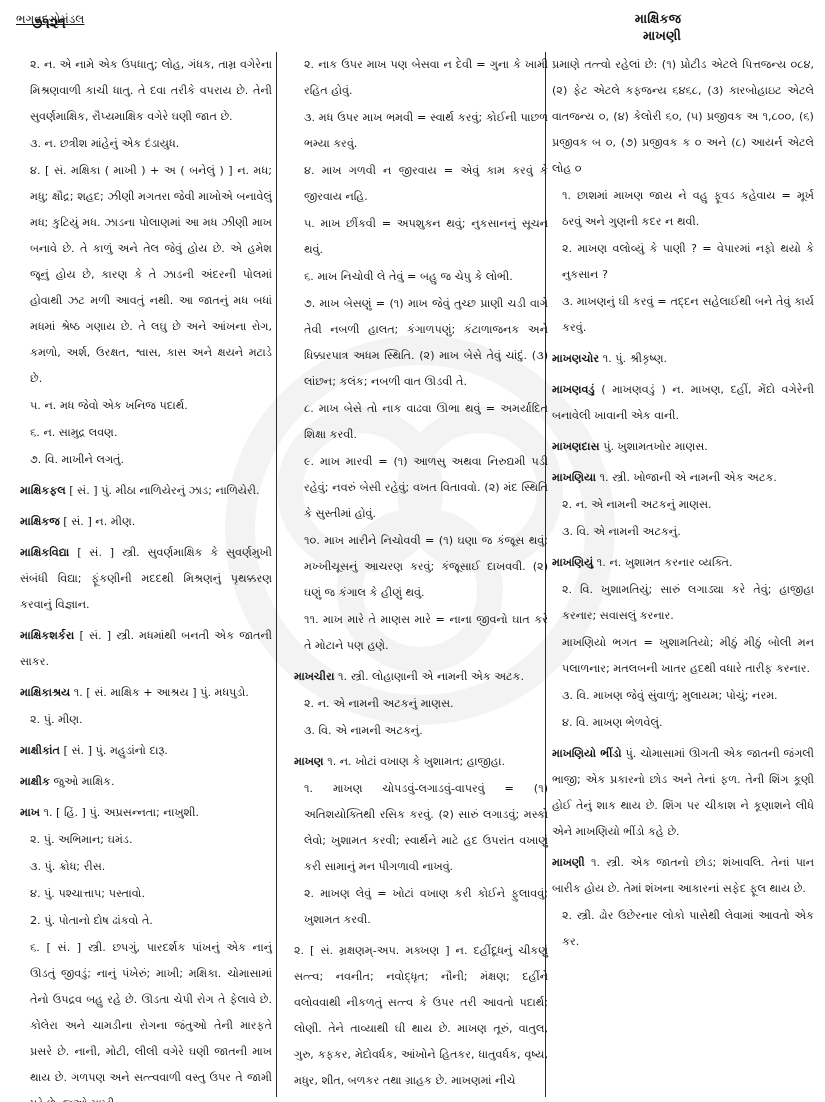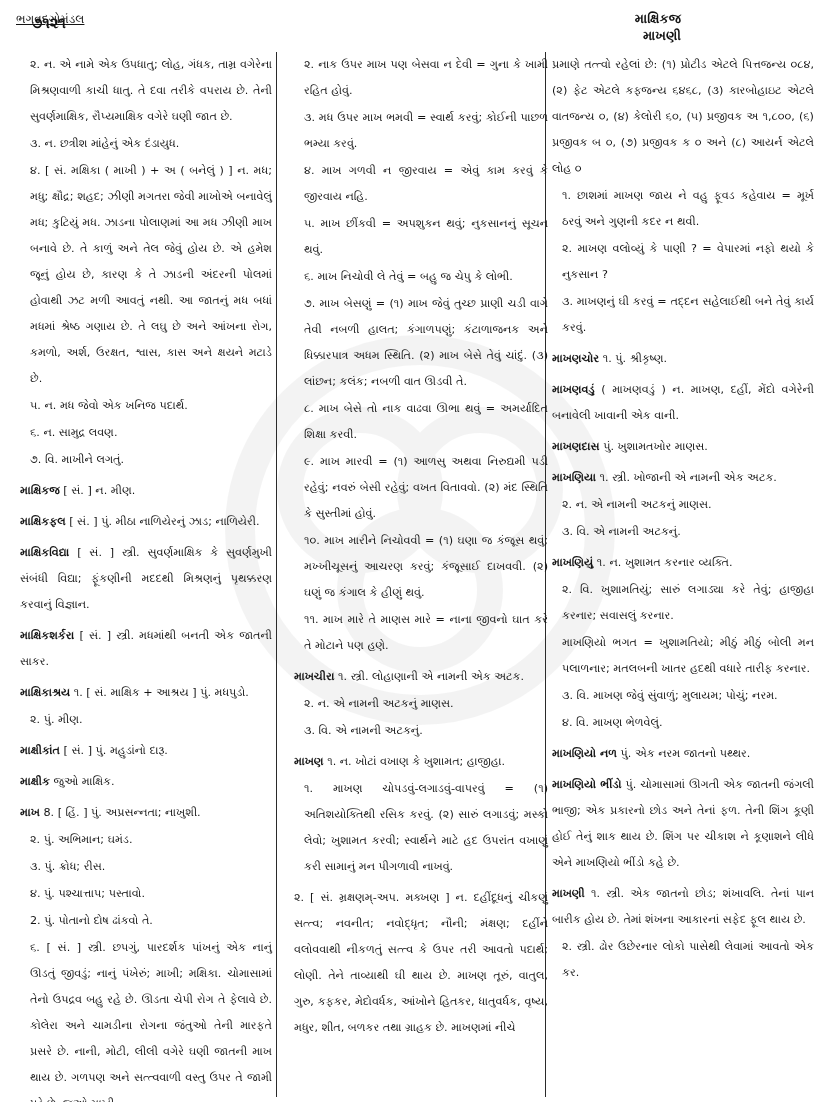--- a/index.html
+++ b/index.html
@@ -49,29 +49,29 @@
 <div class="divider d1"></div>
 <div class="divider d2"></div>
 
 <div class="col col1">
     <p class="para sub"><span>૨. ન. એ નામે એક ઉપધાતુ; લોહ, ગંધક, તામ્ર વગેરેના મિશ્રણવાળી કાચી ધાતુ. તે દવા તરીકે વપરાય છે. તેની સુવર્ણમાક્ષિક, રૌપ્યમાક્ષિક વગેરે ઘણી જાત છે.</span></p>
     <p class="para sub"><span>૩. ન. છત્રીશ માંહેનું એક દંડાયુધ.</span></p>
     <p class="para sub"><span>૪. [ સં. મક્ષિકા ( માખી ) + અ ( બનેલું ) ] ન. મધ; મધુ; ક્ષૌદ્ર; શહદ; ઝીણી મગતરા જેવી માખોએ બનાવેલું મધ; કુટિયું મધ. ઝાડના પોલાણમાં આ મધ ઝીણી માખ બનાવે છે. તે કાળું અને તેલ જેવું હોય છે. એ હમેશ જૂનું હોય છે, કારણ કે તે ઝાડની અંદરની પોલમાં હોવાથી ઝટ મળી આવતું નથી. આ જાતનું મધ બધાં મધમાં શ્રેષ્ઠ ગણાય છે. તે લઘુ છે અને આંખના રોગ, કમળો, અર્શ, ઉરક્ષત, શ્વાસ, કાસ અને ક્ષયને મટાડે છે.</span></p>
     <p class="para sub"><span>૫. ન. મધ જેવો એક ખનિજ પદાર્થ.</span></p>
     <p class="para sub"><span>૬. ન. સામુદ્ર લવણ.</span></p>
     <p class="para sub"><span>૭. વિ. માખીને લગતું.</span></p>
+    <p class="para entry"><span class="hw">માક્ષિકફલ</span><span> [ સં. ] પું. મીઠા નાળિયેરનું ઝાડ; નાળિયેરી.</span></p>
     <p class="para entry"><span class="hw">માક્ષિકજ</span><span> [ સં. ] ન. મીણ.</span></p>
-    <p class="para entry"><span class="hw">માક્ષિકફલ</span><span> [ સં. ] પું. મીઠા નાળિયેરનું ઝાડ; નાળિયેરી.</span></p>
     <p class="para entry"><span class="hw">માક્ષિકવિદ્યા</span><span> [ સં. ] સ્ત્રી. સુવર્ણમાક્ષિક કે સુવર્ણમુખી સંબંધી વિદ્યા; ફૂંકણીની મદદથી મિશ્રણનું પૃથક્કરણ કરવાનું વિજ્ઞાન.</span></p>
     <p class="para entry"><span class="hw">માક્ષિકશર્કરા</span><span> [ સં. ] સ્ત્રી. મધમાંથી બનતી એક જાતની સાકર.</span></p>
     <p class="para entry"><span class="hw">માક્ષિકાશ્રય</span><span> ૧. [ સં. માક્ષિક + આશ્રય ] પું. મધપુડો.</span></p>
     <p class="para sub"><span>૨. પું. મીણ.</span></p>
     <p class="para entry"><span class="hw">માક્ષીકાંત</span><span> [ સં. ] પું. મહુડાંનો દારૂ.</span></p>
     <p class="para entry"><span class="hw">માક્ષીક</span><span> જુઓ માક્ષિક.</span></p>
-    <p class="para entry"><span class="hw">માખ</span><span> 8. [ હિં. ] પું. અપ્રસન્નતા; નાખુશી.</span></p>
+    <p class="para entry"><span class="hw">માખ</span><span> ૧. [ હિં. ] પું. અપ્રસન્નતા; નાખુશી.</span></p>
     <p class="para sub"><span>૨. પું. અભિમાન; ઘમંડ.</span></p>
     <p class="para sub"><span>૩. પું. ક્રોધ; રીસ.</span></p>
     <p class="para sub"><span>૪. પું. પશ્ચાત્તાપ; પસ્તાવો.</span></p>
     <p class="para sub"><span>2. પું. પોતાનો દોષ ઢાંકવો તે.</span></p>
     <p class="para sub"><span>૬. [ સં. ] સ્ત્રી. છપગું, પારદર્શક પાંખનું એક નાનું ઊડતું જીવડું; નાનું પંખેરું; માખી; મક્ષિકા. ચોમાસામાં તેનો ઉપદ્રવ બહુ રહે છે. ઊડતા ચેપી રોગ તે ફેલાવે છે. કોલેરા અને ચામડીના રોગના જંતુઓ તેની મારફતે પ્રસરે છે. નાની, મોટી, લીલી વગેરે ઘણી જાતની માખ થાય છે. ગળપણ અને સત્ત્વવાળી વસ્તુ ઉપર તે જામી પડે છે. જુઓ માખી.</span></p>
     <p class="para sub"><span>૧. તેલમાં માખ ડૂબી જવી = ઢીલું થઈ ચૂપ ઊભું રહેવું; વીલું પડી જવું.</span></p>
   </div>
 <div class="col col2">
     <p class="para sub"><span>૨. નાક ઉપર માખ પણ બેસવા ન દેવી = ગુના કે ખામી રહિત હોવું.</span></p>
     <p class="para sub"><span>૩. મધ ઉપર માખ ભમવી = સ્વાર્થ કરવું; કોઈની પાછળ ભમ્યા કરવું.</span></p>
@@ -81,35 +81,35 @@
     <p class="para sub"><span>૭. માખ બેસણું = (૧) માખ જેવું તુચ્છ પ્રાણી ચડી વાગે તેવી નબળી હાલત; કંગાળપણું; કંટાળાજનક અને ધિક્કારપાત્ર અધમ સ્થિતિ. (૨) માખ બેસે તેવું ચાંદું. (૩) લાંછન; કલંક; નબળી વાત ઊડવી તે.</span></p>
     <p class="para sub"><span>૮. માખ બેસે તો નાક વાઢવા ઊભા થવું = અમર્યાદિત શિક્ષા કરવી.</span></p>
     <p class="para sub"><span>૯. માખ મારવી = (૧) આળસુ અથવા નિરુદ્યમી પડી રહેવું; નવરું બેસી રહેવું; વખત વિતાવવો. (૨) મંદ સ્થિતિ કે સુસ્તીમાં હોવું.</span></p>
     <p class="para sub"><span>૧૦. માખ મારીને નિચોવવી = (૧) ઘણા જ કંજૂસ થવું; મખ્ખીચૂસનું આચરણ કરવું; કંજૂસાઈ દાખવવી. (૨) ઘણું જ કંગાલ કે હીણું થવું.</span></p>
     <p class="para sub"><span>૧૧. માખ મારે તે માણસ મારે = નાના જીવનો ઘાત કરે તે મોટાને પણ હણે.</span></p>
     <p class="para entry"><span class="hw">માખચીરા</span><span> ૧. સ્ત્રી. લોહાણાની એ નામની એક અટક.</span></p>
     <p class="para sub"><span>૨. ન. એ નામની અટકનું માણસ.</span></p>
     <p class="para sub"><span>૩. વિ. એ નામની અટકનું.</span></p>
     <p class="para entry"><span class="hw">માખણ</span><span> ૧. ન. ખોટાં વખાણ કે ખુશામત; હાજીહા.</span></p>
     <p class="para sub"><span>૧. માખણ ચોપડવું-લગાડવું-વાપરવું = (૧) અતિશયોક્તિથી રસિક કરવું. (૨) સારું લગાડવું; મસ્કો લેવો; ખુશામત કરવી; સ્વાર્થને માટે હદ ઉપરાંત વખાણું કરી સામાનું મન પીગળાવી નાખવું.</span></p>
+    <p class="para sub"><span>૨. માખણ લેવું = ખોટાં વખાણ કરી કોઈને ફુલાવવું; ખુશામત કરવી.</span></p>
     <p class="para entry"><span>૨. [ સં. મ્રક્ષણમ્-અપ. મક્ખણ ] ન. દહીંદૂધનું ચીકણું સત્ત્વ; નવનીત; નવોદ્ધૃત; નૌની; મંક્ષણ; દહીંને વલોવવાથી નીકળતું સત્ત્વ કે ઉપર તરી આવતો પદાર્થ; લોણી. તેને તાવ્યાથી ઘી થાય છે. માખણ તૂરું, વાતુલ, ગુરુ, કફકર, મેદોવર્ધક, આંખોને હિતકર, ધાતુવર્ધક, વૃષ્ય, મધુર, શીત, બળકર તથા ગ્રાહક છે. માખણમાં નીચે</span></p>
   </div>
 <div class="col col3">
     <p class="para "><span>પ્રમાણે તત્ત્વો રહેલાં છે: (૧) પ્રોટીડ એટલે પિત્તજન્ય ૦૮૪, (૨) ફેટ એટલે કફજન્ય ૬૪૬૮, (૩) કારબોહાઇટ એટલે વાતજન્ય ૦, (૪) કેલોરી ૬૦, (૫) પ્રજીવક અ ૧,૮૦૦, (૬) પ્રજીવક બ ૦, (૭) પ્રજીવક ક ૦ અને (૮) આયર્ન એટલે લોહ ૦</span></p>
     <p class="para sub"><span>૧. છાશમાં માખણ જાય ને વહુ ફૂવડ કહેવાય = મૂર્ખ ઠરવું અને ગુણની કદર ન થવી.</span></p>
     <p class="para sub"><span>૨. માખણ વલોવ્યું કે પાણી ? = વેપારમાં નફો થયો કે નુકસાન ?</span></p>
     <p class="para sub"><span>૩. માખણનું ઘી કરવું = તદ્દન સહેલાઈથી બને તેવું કાર્ય કરવું.</span></p>
     <p class="para entry"><span class="hw">માખણચોર</span><span> ૧. પું. શ્રીકૃષ્ણ.</span></p>
     <p class="para entry"><span class="hw">માખણવડું</span><span> ( માખણવડું ) ન. માખણ, દહીં, મેંદો વગેરેની બનાવેલી ખાવાની એક વાની.</span></p>
     <p class="para entry"><span class="hw">માખણદાસ</span><span> પું. ખુશામતખોર માણસ.</span></p>
     <p class="para entry"><span class="hw">માખણિયા</span><span> ૧. સ્ત્રી. ખોજાની એ નામની એક અટક.</span></p>
     <p class="para sub"><span>૨. ન. એ નામની અટકનું માણસ.</span></p>
     <p class="para sub"><span>૩. વિ. એ નામની અટકનું.</span></p>
     <p class="para entry"><span class="hw">માખણિયું</span><span> ૧. ન. ખુશામત કરનાર વ્યક્તિ.</span></p>
     <p class="para sub"><span>૨. વિ. ખુશામતિયું; સારું લગાડ્યા કરે તેવું; હાજીહા કરનાર; સવાસલું કરનાર.</span></p>
     <p class="para sub"><span>માખણિયો ભગત = ખુશામતિયો; મીઠું મીઠું બોલી મન પલાળનાર; મતલબની ખાતર હદથી વધારે તારીફ કરનાર.</span></p>
     <p class="para sub"><span>૩. વિ. માખણ જેવું સુંવાળું; મુલાયમ; પોચું; નરમ.</span></p>
     <p class="para sub"><span>૪. વિ. માખણ ભેળવેલું.</span></p>
-    <p class="para entry"><span class="hw">માખણિયો નળ</span><span> પું. એક નરમ જાતનો પથ્થર.</span></p>
     <p class="para entry"><span class="hw">માખણિયો ભીંડો</span><span> પું. ચોમાસામાં ઊગતી એક જાતની જંગલી ભાજી; એક પ્રકારનો છોડ અને તેનાં ફળ. તેની શિંગ કૂણી હોઈ તેનું શાક થાય છે. શિંગ પર ચીકાશ ને કૂણાશને લીધે એને માખણિયો ભીંડો કહે છે.</span></p>
     <p class="para entry"><span class="hw">માખણી</span><span> ૧. સ્ત્રી. એક જાતનો છોડ; શંખાવલિ. તેનાં પાન બારીક હોય છે. તેમાં શંખના આકારનાં સફેદ ફૂલ થાય છે.</span></p>
     <p class="para sub"><span>૨. સ્ત્રી. ઢોર ઉછેરનાર લોકો પાસેથી લેવામાં આવતો એક કર.</span></p>
   </div>
 
 </body></html>

